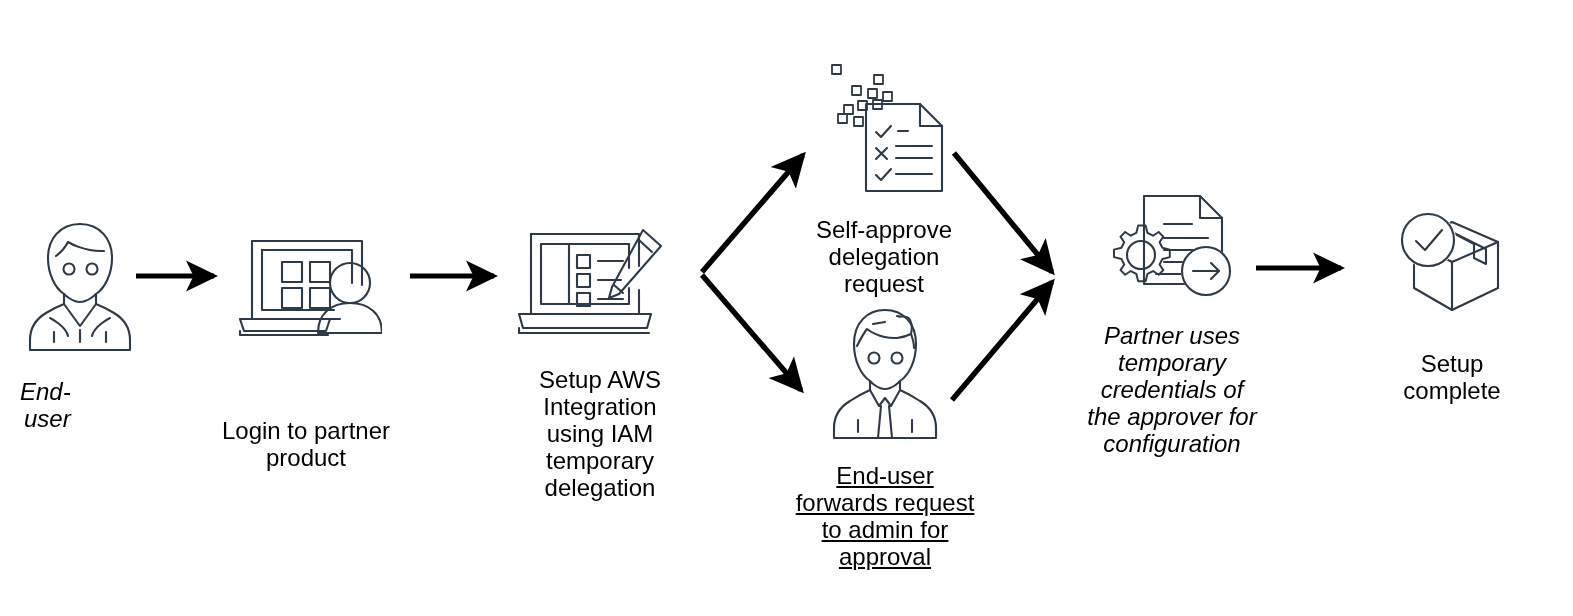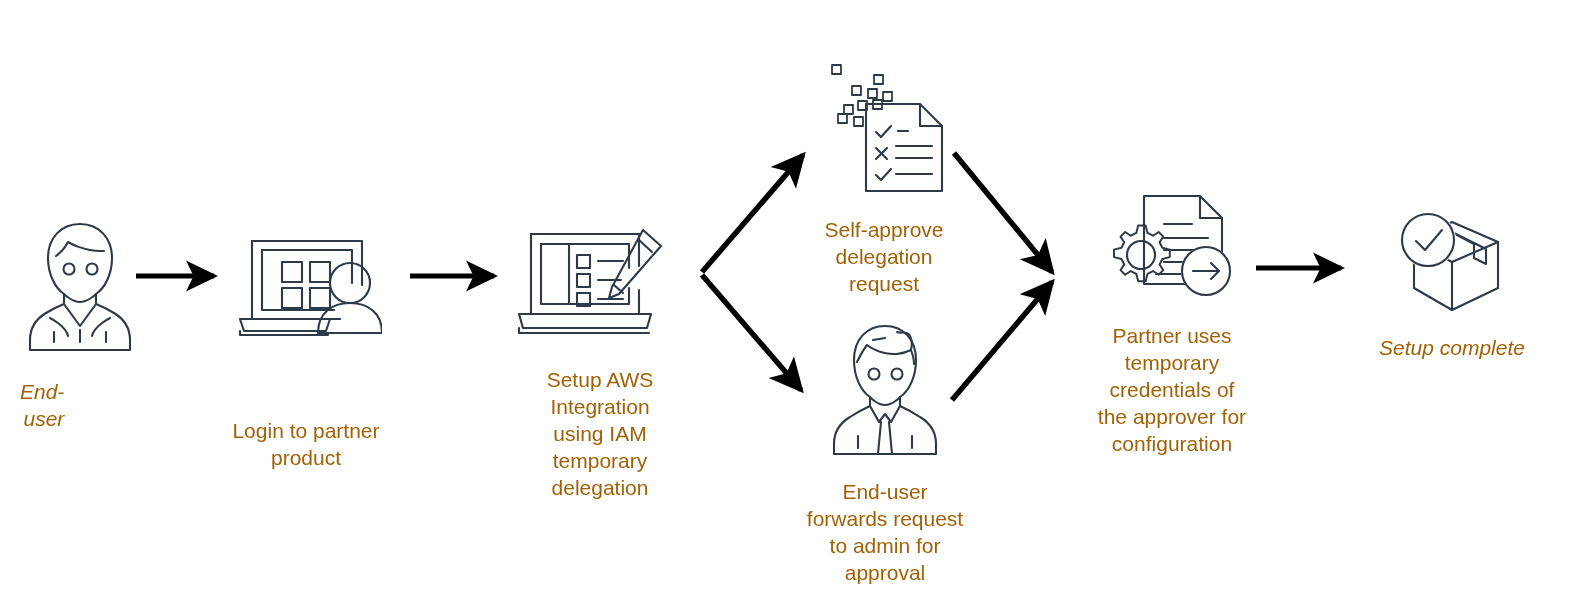--- a/index.html
+++ b/index.html
@@ -21,23 +21,23 @@
     position: absolute;
     display: flex;
     flex-direction: column;
     align-items: center;
   }
   .node-icon {
     display: block;
   }
   .node-label {
     font-family: "Liberation Sans", sans-serif;
-    font-size: 21px;
+    font-size: 24px;
     line-height: 27px;
-    color: #a16207;
+    color: #000000;
     text-align: center;
     white-space: pre-line;
   }
   .node-label.left-align {
     text-align: right;
     align-self: flex-start;
     font-style: italic;
   }
   #arrow-layer {
     position: absolute;
@@ -173,21 +173,21 @@
       <line class="icon-stroke" x1="80" y1="88" x2="116" y2="88"></line>
       <line class="icon-stroke" x1="80" y1="100" x2="116" y2="100"></line>
       <path class="icon-stroke" d="M60 117 L65 122 L75 111"></path>
       <line class="icon-stroke" x1="80" y1="116" x2="116" y2="116"></line>
     </svg>
     <div class="node-label" style="margin-top:18px;">Self-approve
 delegation
 request</div>
   </div>
 
-  <div class="node" style="left:790px; top:320px; width:190px;">
+  <div class="node" style="left:790px; top:304px; width:190px;text-decoration:underline;">
     <svg class="node-icon" width="116" height="140" viewBox="0 0 116 140">
       <path class="icon-stroke" d="M58 6 C40 6 27 19 27 40 C27 57 34 71 43 77 L43 86 C43 86 32 91 23 97 C13 103 7 112 7 124 L7 134 L109 134 L109 124 C109 112 103 103 93 97 C84 91 73 86 73 86 L73 77 C82 71 89 57 89 40 C89 19 76 6 58 6 Z"></path>
       <path class="icon-stroke" d="M30 42 C30 42 36 30 40 25 C40 25 52 35 70 34 C78 33 84 30 84 30 C84 30 86 22 83 16 C80 10 74 14 70 12"></path>
       <path class="icon-stroke" d="M84 30 C84 30 87 38 87 44"></path>
       <line class="icon-stroke" x1="46" y1="20" x2="58" y2="18"></line>
       <circle class="icon-stroke" cx="47" cy="54" r="5.5"></circle>
       <circle class="icon-stroke" cx="70" cy="54" r="5.5"></circle>
       <path class="icon-stroke" d="M43 77 C43 77 50 85 58 85 C66 85 73 77 73 77"></path>
       <path class="icon-stroke" d="M43 86 L52 102 L58 94 L64 102 L73 86"></path>
       <path class="icon-stroke" d="M54 102 L51 134"></path>
@@ -210,33 +210,33 @@
       <line class="icon-stroke" x1="56" y1="60" x2="100" y2="60"></line>
       <line class="icon-stroke" x1="56" y1="72" x2="100" y2="72"></line>
       <line class="icon-stroke" x1="48" y1="84" x2="84" y2="84"></line>
       <path class="icon-stroke" d="M28 36 L34 36 L36 44 L42 47 L48 43 L53 48 L49 54 L52 60 L60 62 L60 70 L52 72 L49 78 L53 84 L48 89 L42 85 L36 88 L34 96 L26 96 L24 88 L18 85 L12 89 L7 84 L11 78 L8 72 L0 70 L0 62 L8 60 L11 54 L7 48 L12 43 L18 47 L24 44 L26 36 Z" transform="translate(6,2) scale(0.93)"></path>
       <circle class="icon-stroke" cx="33" cy="65" r="14"></circle>
       <circle cx="98" cy="81" r="25" fill="#ffffff" stroke="none"></circle>
       <circle class="icon-stroke" cx="98" cy="81" r="24"></circle>
       <line class="icon-stroke" x1="85" y1="81" x2="111" y2="81"></line>
       <path class="icon-stroke" d="M103 73 L111 81 L103 89"></path>
     </svg>
-    <div class="node-label" style="margin-top:20px;">Partner uses
+    <div class="node-label" style="margin-top:20px;font-style:italic;">Partner uses
 temporary
 credentials of
 the approver for
 configuration</div>
   </div>
 
   <div class="node" style="left:1372px; top:206px; width:160px;">
     <svg class="node-icon" width="124" height="112" viewBox="0 0 124 112">
       <path class="icon-stroke" d="M24 36 L62 16 L108 36 L108 82 L62 104 L24 82 Z"></path>
       <path class="icon-stroke" d="M24 36 L62 56 L108 36"></path>
       <line class="icon-stroke" x1="62" y1="56" x2="62" y2="104"></line>
       <path class="icon-stroke" d="M52 21 L96 43 L96 58 L84 52 L84 38 Z"></path>
       <circle cx="38" cy="34" r="28" fill="#ffffff" stroke="none"></circle>
       <circle class="icon-stroke" cx="38" cy="34" r="26"></circle>
       <path class="icon-stroke" d="M26 35 L35 44 L52 24"></path>
     </svg>
-    <div class="node-label" style="margin-top:16px;font-style:italic;">Setup complete</div>
+    <div class="node-label" style="margin-top:32px;">Setup complete</div>
   </div>
 
 </div>
 
 </body></html>

